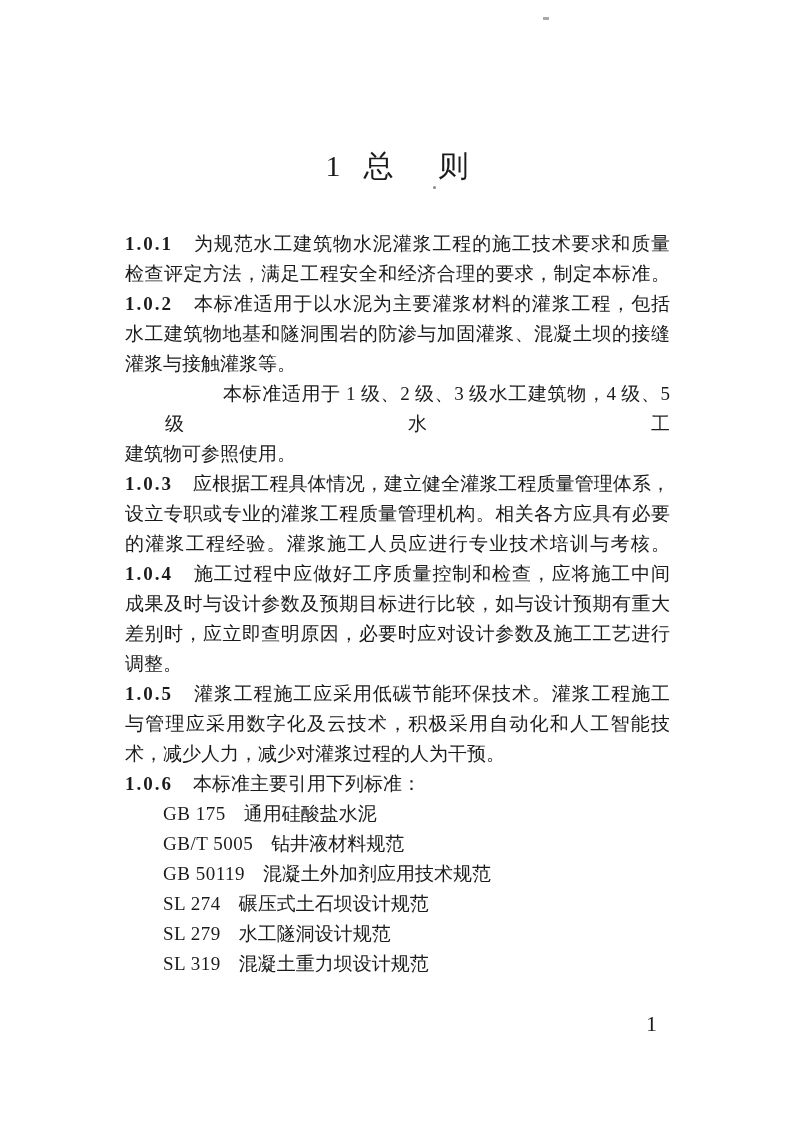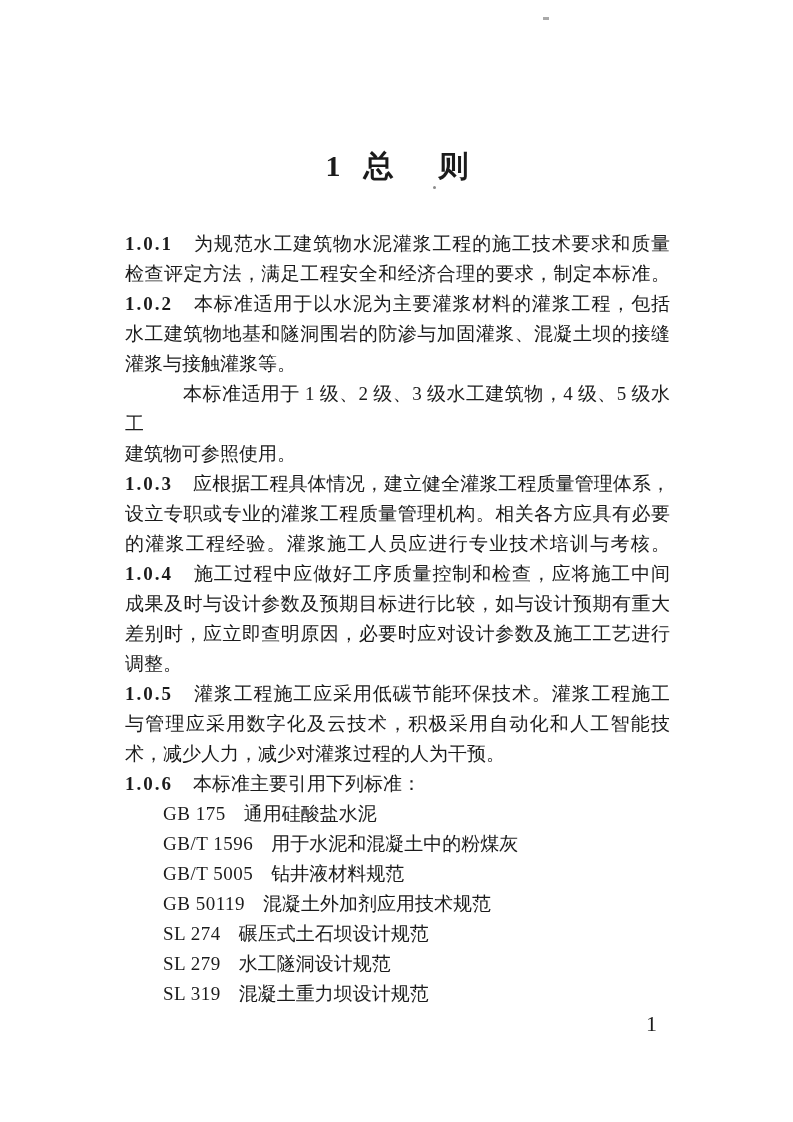--- a/index.html
+++ b/index.html
@@ -18,21 +18,21 @@
   }
   
   .chapter-title {
     position: absolute;
     top: 148px;
     left: 125px;
     width: 545px;
     margin: 0;
     text-align: center;
     font-size: 30px;
-    font-weight: 700;
+    font-weight: 400;
     line-height: 36px;
     letter-spacing: 1px;
     white-space: nowrap;
   }
   .chapter-title .t-num { margin-right: 22px; }
   .chapter-title .t-w2  { margin-left: 44px; }
 
   
   .doc-body {
     position: absolute;
@@ -44,21 +44,21 @@
     text-justify: inter-character;
   }
   .line {
     text-align: justify;
     text-align-last: justify;
   }
   .line.plain {
     text-align: center;
     text-align-last: left;
   }
-  .line.indent-first { text-indent: 58px; }
+  .line.indent-first { text-indent: 58px; margin-left: 40px; }
   .cnum {
     font-weight: 700;
     letter-spacing: 2px;
     margin-right: 20px;
   }
   .ref-line {
     padding-left: 38px;
     text-align: right;
     text-align-last: left;
   }
@@ -113,21 +113,20 @@
       <div class="line">的灌浆工程经验。灌浆施工人员应进行专业技术培训与考核。</div>
       <div class="line"><b class="cnum">1.0.4</b><span>施工过程中应做好工序质量控制和检查，应将施工中间</span></div>
       <div class="line">成果及时与设计参数及预期目标进行比较，如与设计预期有重大</div>
       <div class="line">差别时，应立即查明原因，必要时应对设计参数及施工工艺进行</div>
       <div class="line plain">调整。</div>
       <div class="line"><b class="cnum">1.0.5</b><span>灌浆工程施工应采用低碳节能环保技术。灌浆工程施工</span></div>
       <div class="line">与管理应采用数字化及云技术，积极采用自动化和人工智能技</div>
       <div class="line plain">术，减少人力，减少对灌浆过程的人为干预。</div>
       <div class="line plain"><b class="cnum">1.0.6</b><span>本标准主要引用下列标准：</span></div>
       <div class="line ref-line"><span class="ref-code">GB 175</span><span>通用硅酸盐水泥</span></div>
-      <div class="line ref-line"><span class="ref-code">GB/T 1596</span><span>用于水泥和混凝土中的粉煤灰</span></div>
       <div class="line ref-line"><span class="ref-code">GB/T 5005</span><span>钻井液材料规范</span></div>
       <div class="line ref-line"><span class="ref-code">GB 50119</span><span>混凝土外加剂应用技术规范</span></div>
       <div class="line ref-line"><span class="ref-code">SL 274</span><span>碾压式土石坝设计规范</span></div>
       <div class="line ref-line"><span class="ref-code">SL 279</span><span>水工隧洞设计规范</span></div>
       <div class="line ref-line"><span class="ref-code">SL 319</span><span>混凝土重力坝设计规范</span></div>
     </div>
 
   <div class="page-number">1</div>
 
 </div>

